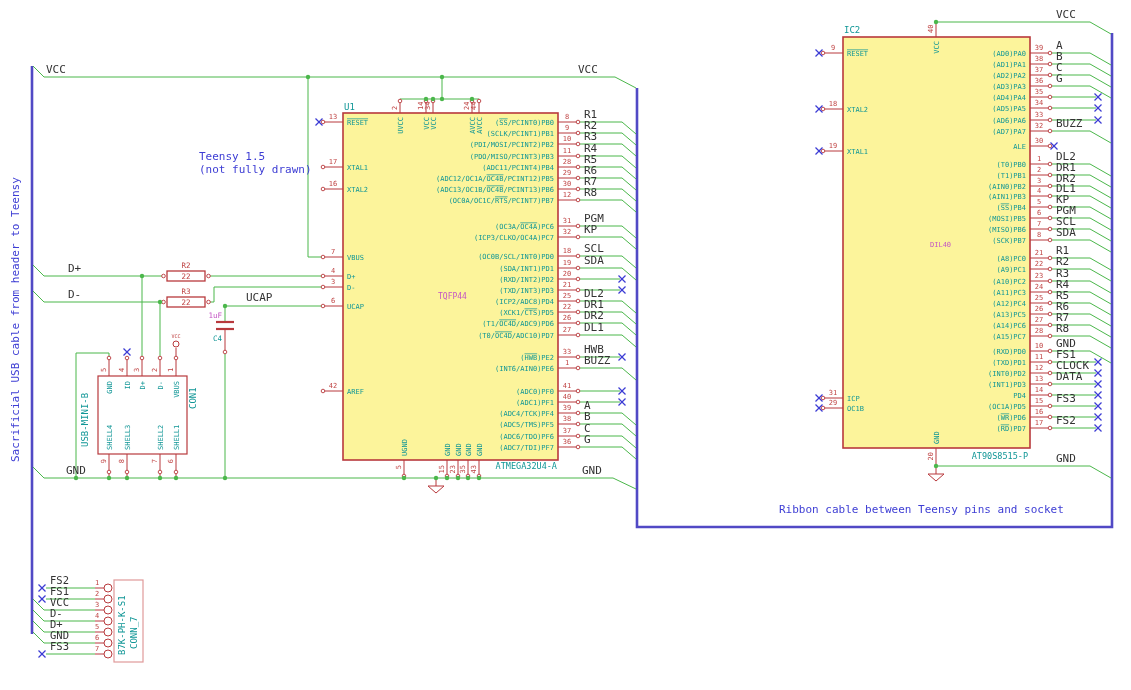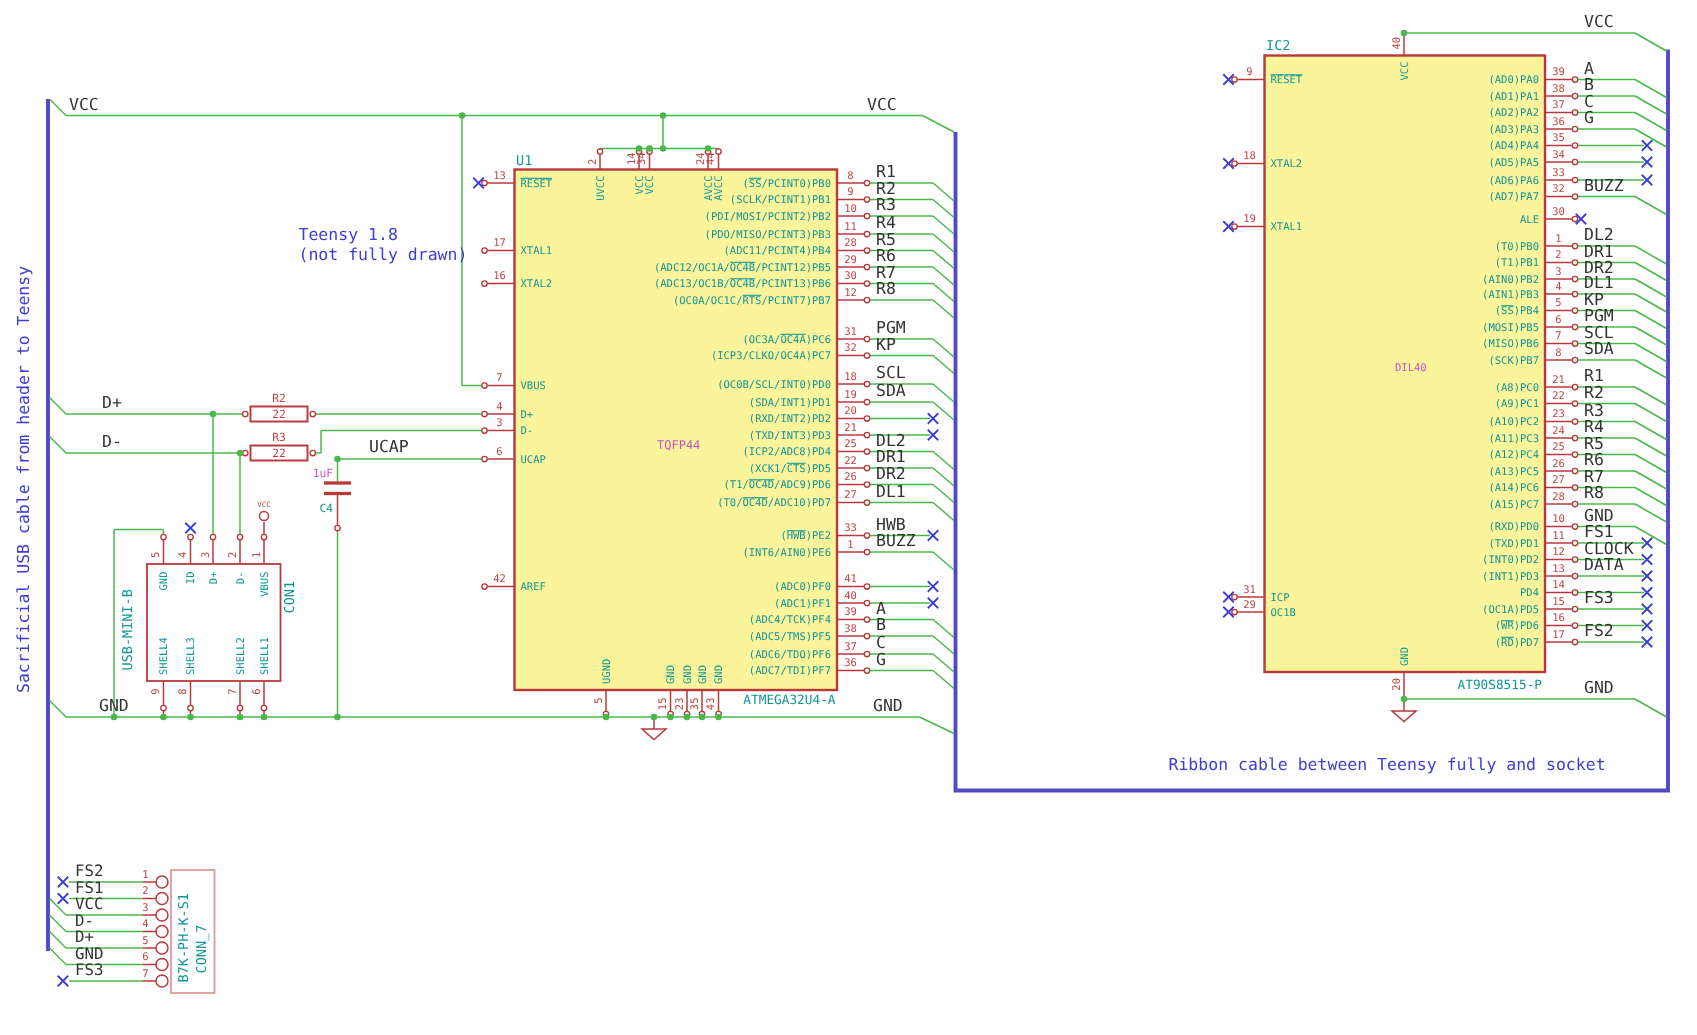--- a/index.html
+++ b/index.html
@@ -1002,16 +1002,16 @@
         <circle cx="436" cy="478" r="2.2" fill="#4bb74b"></circle>
         <circle cx="447" cy="478" r="2.2" fill="#4bb74b"></circle>
         <circle cx="458" cy="478" r="2.2" fill="#4bb74b"></circle>
         <circle cx="468" cy="478" r="2.2" fill="#4bb74b"></circle>
         <circle cx="479" cy="478" r="2.2" fill="#4bb74b"></circle>
         <circle cx="936" cy="22" r="2.2" fill="#4bb74b"></circle>
         <circle cx="936" cy="466" r="2.2" fill="#4bb74b"></circle>
       </g>
     </svg>
   <div class="note" id="note-vertical">Sacrificial USB cable from header to Teensy</div>
-  <div class="note" id="note-teensy">Teensy 1.8
+  <div class="note" id="note-teensy">Teensy 1.5
 (not fully drawn)</div>
-  <div class="note" id="note-ribbon">Ribbon cable between Teensy fully and socket</div>
+  <div class="note" id="note-ribbon">Ribbon cable between Teensy pins and socket</div>
 </div>
 
 </body></html>

